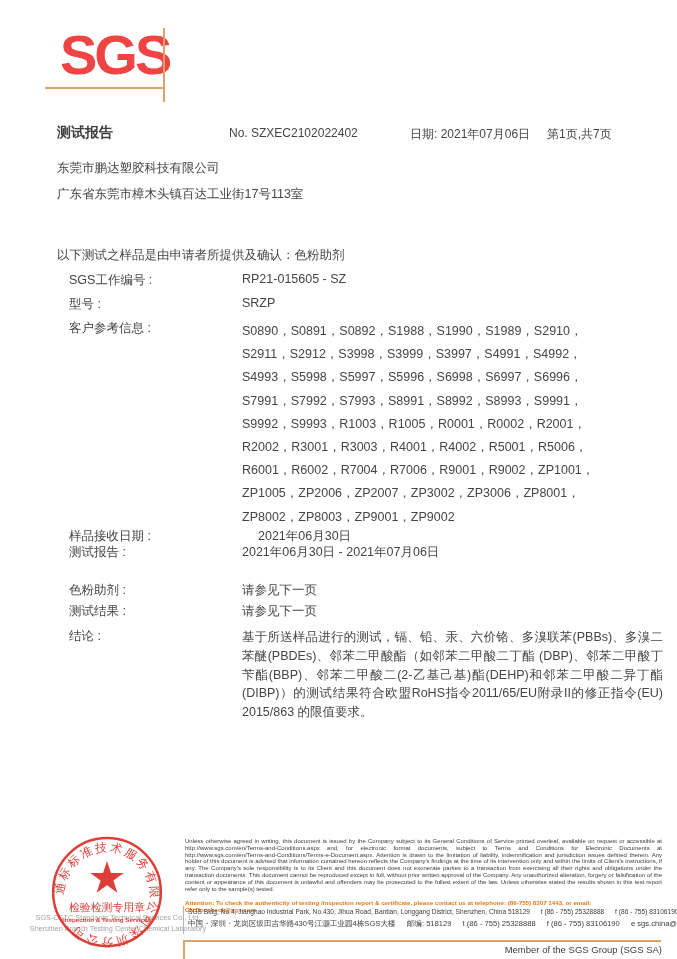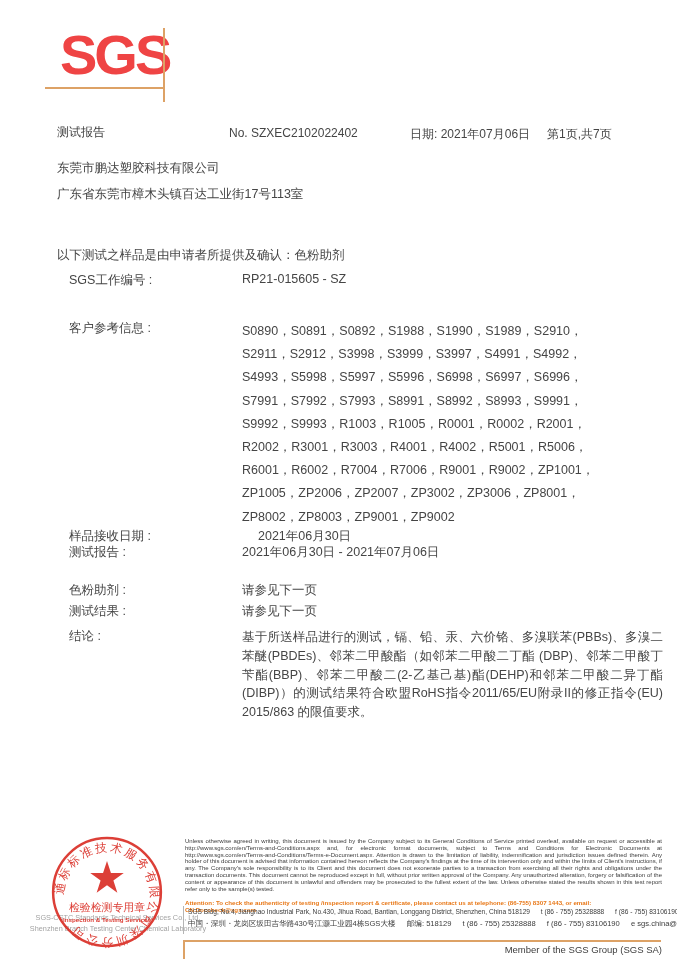--- a/index.html
+++ b/index.html
@@ -11,21 +11,21 @@
   }
   
   .logo {
     position:absolute; left:60px; top:26px;
     font-size:56px; font-weight:bold; color:#ef4444; letter-spacing:-3px;
     line-height:58px;
   }
   .logo-hline { position:absolute; left:45px; top:87px; width:119px; height:2px; background:#dda266; }
   .logo-vline { position:absolute; left:163px; top:28px; width:2px; height:74px; background:#dda266; }
   .title-row { position:absolute; top:124px; left:0; width:677px; height:20px; font-size:12px; }
-  .doc-title { position:absolute; left:57px; top:0; font-size:12px; font-weight:normal; color:#3d3d3d; }
+  .doc-title { position:absolute; left:57px; top:0; font-size:14px; font-weight:bold; color:#3d3d3d; }
   .report-no { position:absolute; left:229px; top:2px; }
   .report-date { position:absolute; left:410px; top:2px; }
   .report-page { position:absolute; left:547px; top:2px; }
   
   .applicant { position:absolute; left:57px; top:155px; font-size:12.5px; line-height:26px; }
   .statement { position:absolute; left:57px; top:247px; font-size:12.5px; }
   .field-row { position:absolute; left:57px; width:606px; display:flex; font-size:12.5px; }
   .field-label { width:173px; flex-shrink:0;margin-left:12px; }
   .field-value { flex:1; }
   .ref-line { line-height:23.2px; }
@@ -89,20 +89,24 @@
     <div>广东省东莞市樟木头镇百达工业街17号113室</div>
   </div>
 
   <div class="statement">以下测试之样品是由申请者所提供及确认：色粉助剂</div>
 
   <div class="field-row row-jobno">
     <div class="field-label">SGS工作编号 :</div>
     <div class="field-value">RP21-015605 - SZ</div>
   </div>
 
+  <div class="field-row row-model">
+    <div class="field-label">型号 :</div>
+    <div class="field-value">SRZP</div>
+  </div>
 
   <div class="field-row row-ref">
     <div class="field-label">客户参考信息 :</div>
     <div class="field-value">
       <div class="ref-line">S0890，S0891，S0892，S1988，S1990，S1989，S2910，</div>
       <div class="ref-line">S2911，S2912，S3998，S3999，S3997，S4991，S4992，</div>
       <div class="ref-line">S4993，S5998，S5997，S5996，S6998，S6997，S6996，</div>
       <div class="ref-line">S7991，S7992，S7993，S8991，S8992，S8993，S9991，</div>
       <div class="ref-line">S9992，S9993，R1003，R1005，R0001，R0002，R2001，</div>
       <div class="ref-line">R2002，R3001，R3003，R4001，R4002，R5001，R5006，</div>

